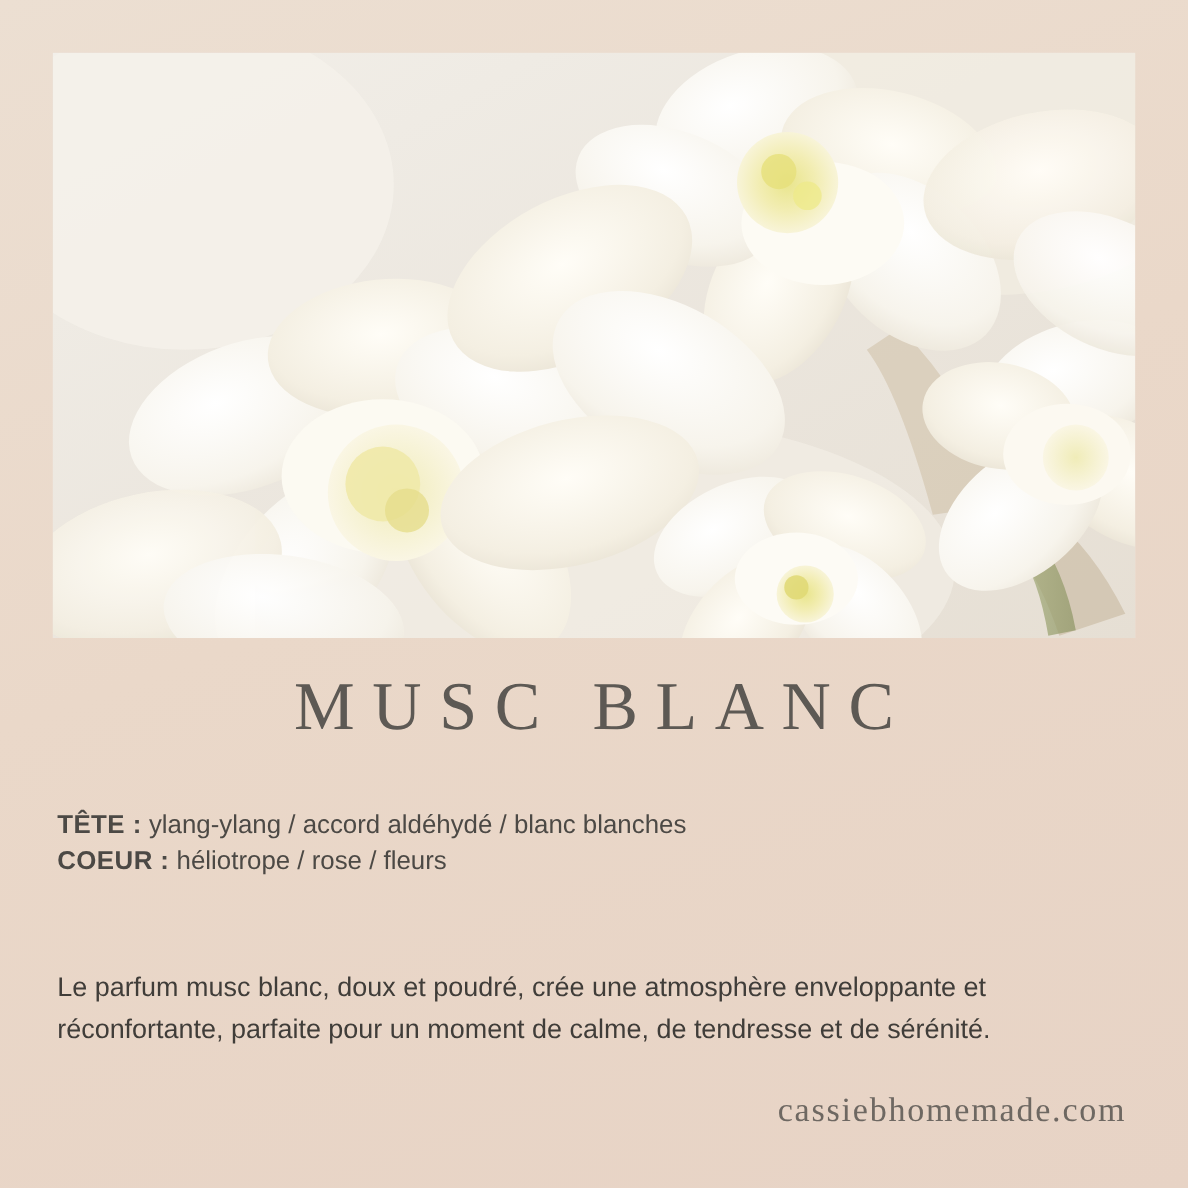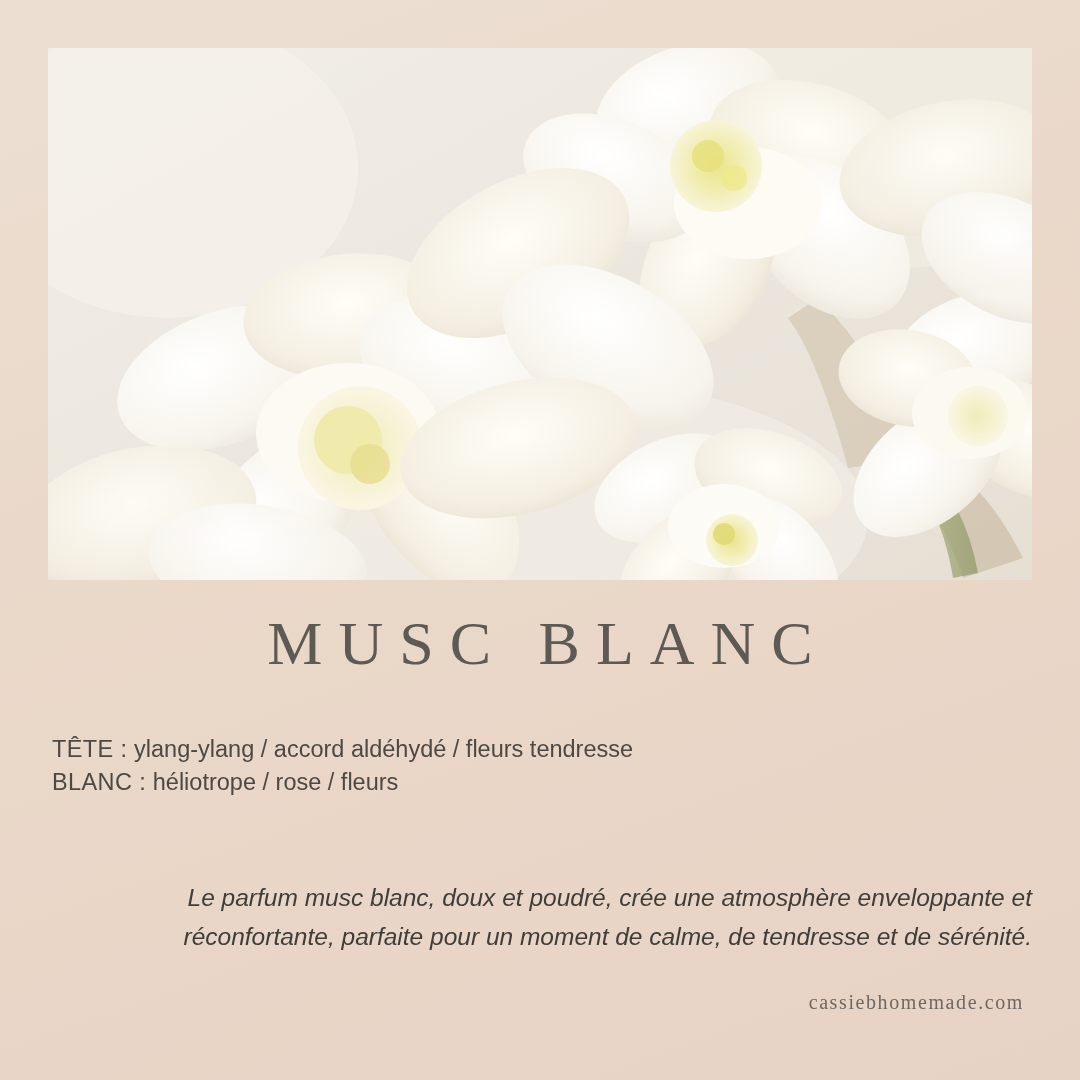--- a/index.html
+++ b/index.html
@@ -60,42 +60,42 @@
     width: 980px;
     color: #4c4945;
     font-size: 23.5px;
     line-height: 33px;
   }
   .note-line {
     white-space: nowrap;
   }
   .note-label {
     letter-spacing: 0.4px;
+    font-weight: bold;
   }
 
   
   .description {
     position: absolute;
     left: 52px;
     top: 878px;
     width: 980px;
-    text-align: right;
+    text-align: left;
     color: #403d39;
     font-size: 24.5px;
     line-height: 39px;
-    font-style: italic;
   }
 
   
   .handle {
     position: absolute;
     right: 56px;
     top: 991px;
     font-family: "Liberation Serif", serif;
-    font-size: 20px;
+    font-size: 31px;
     letter-spacing: 1.6px;
     color: #6e6862;
   }
 </style>
 </head>
 <body>
 
 <div class="card">
 
   <div class="hero">
@@ -199,24 +199,24 @@
         <ellipse cx="210" cy="515" rx="110" ry="58" fill="url(#petalA)" transform="rotate(8 210 515)"></ellipse>
       </g>
     </svg>
   </div>
 
   <div class="title">MUSC BLANC</div>
 
   <div class="notes">
     <div class="note-line">
       <span class="note-label">TÊTE :</span>
-      <span>ylang-ylang / accord aldéhydé / fleurs tendresse</span>
+      <span>ylang-ylang / accord aldéhydé / blanc blanches</span>
     </div>
     <div class="note-line">
-      <span class="note-label">BLANC :</span>
+      <span class="note-label">COEUR :</span>
       <span>héliotrope / rose / fleurs</span>
     </div>
   </div>
 
   <div class="description">Le parfum musc blanc, doux et poudré, crée une atmosphère enveloppante et réconfortante, parfaite pour un moment de calme, de tendresse et de sérénité.</div>
 
   <div class="handle">cassiebhomemade.com</div>
 
 </div>
 

